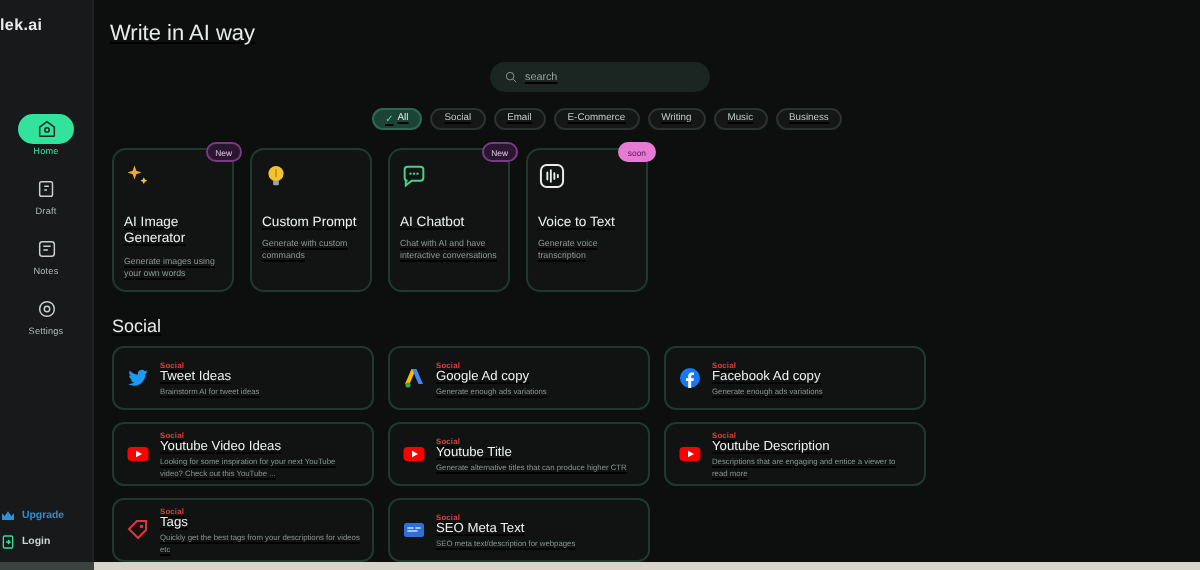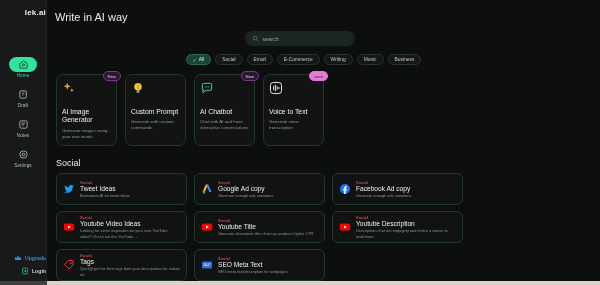--- a/index.html
+++ b/index.html
@@ -8,21 +8,21 @@
     background: #0d0f0e;
     font-family: "Liberation Sans", sans-serif;
     overflow: hidden;
   }
   .app { display: flex; width: 600px; height: 285px; position: relative; }
 
   
   .sidebar {
     width: 47px; height: 285px;
     background: #17191a;
-    display: flex; flex-direction: column; align-items: flex-end;
+    display: flex; flex-direction: column; align-items: flex-start;
     padding-top: 8px; padding-bottom: 5px;
     flex: 0 0 47px;
     border-right: 1px solid #202322;
   }
   .logo { font-size: 8px; font-weight: bold; color: #e9ecea; letter-spacing: .2px; margin-bottom: 40px; }
   .nav { display: flex; flex-direction: column; align-items: center; gap: 9px; width: 100%; }
   .nav-item { display: flex; flex-direction: column; align-items: center; gap: 1px; width: 100%; cursor: pointer; }
   .nav-icon-wrap {
     width: 28px; height: 15px; border-radius: 9px;
     display: flex; align-items: center; justify-content: center;
@@ -34,21 +34,21 @@
   .nav-label { font-size: 4.6px; color: #b6bdb9; letter-spacing: .1px; }
 
   .sidebar-spacer { flex: 1; }
   .bottom-item { display: flex; align-items: center; gap: 3px; margin-bottom: 5px; cursor: pointer; }
   .bottom-item svg { width: 8px; height: 8px; }
   .bottom-label { font-size: 5.2px; font-weight: bold; }
   .upgrade .bottom-label { color: #2f8fd6; }
   .login .bottom-label { color: #cfd5d2; }
 
   
-  .main { flex: 1; height: 285px; position: relative; overflow: hidden; background: #0d0f0e; }
+  .main { flex: 1; height: 285px; position: relative; overflow: hidden; background: #0d0f0e; text-decoration: underline; }
   .page-title { font-size: 11px; color: #e7ebe9; padding: 11px 0 0 8px; font-weight: 400; }
 
   .search-row { display: flex; justify-content: center; margin-top: 8px; padding-right: 48px; }
   .search-box {
     width: 110px; height: 15px; border-radius: 8px;
     background: #1b2622; display: flex; align-items: center; gap: 4px;
     padding: 0 7px; cursor: text;
   }
   .search-box svg { width: 7px; height: 7px; stroke: #8b9b94; fill: none; stroke-width: 1.6; }
   .search-ph { font-size: 5.4px; color: #93a29b; }

